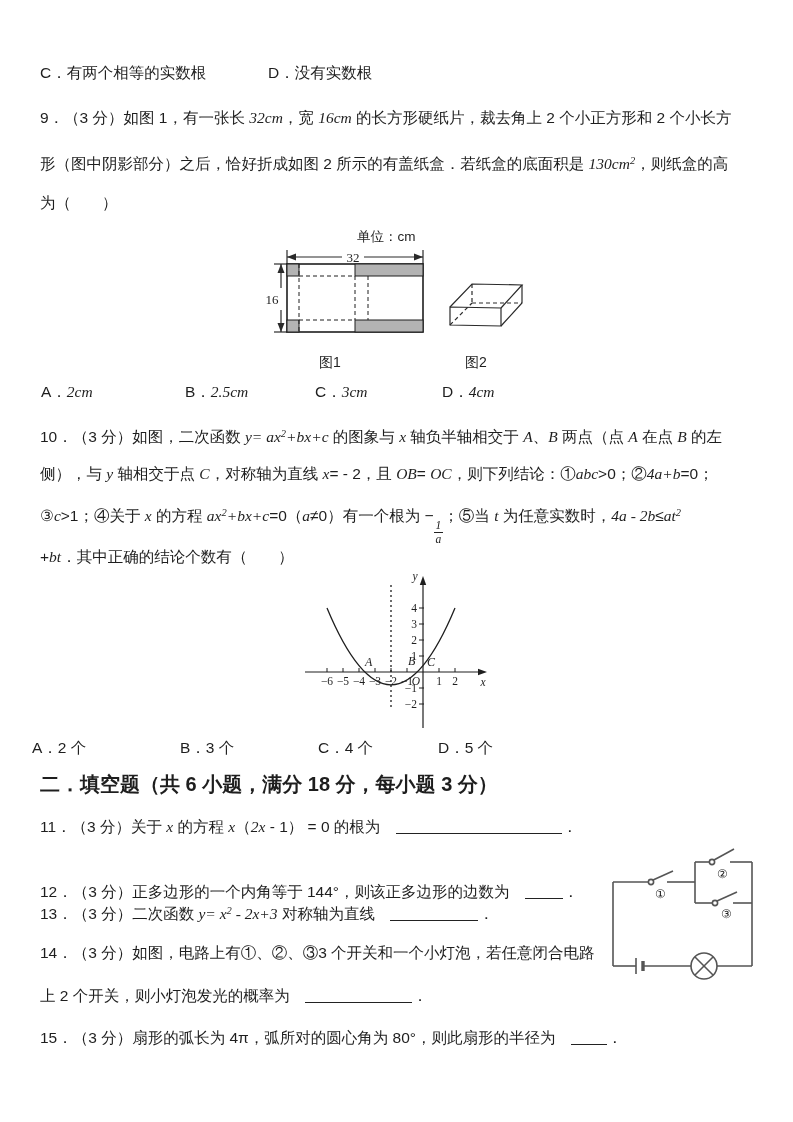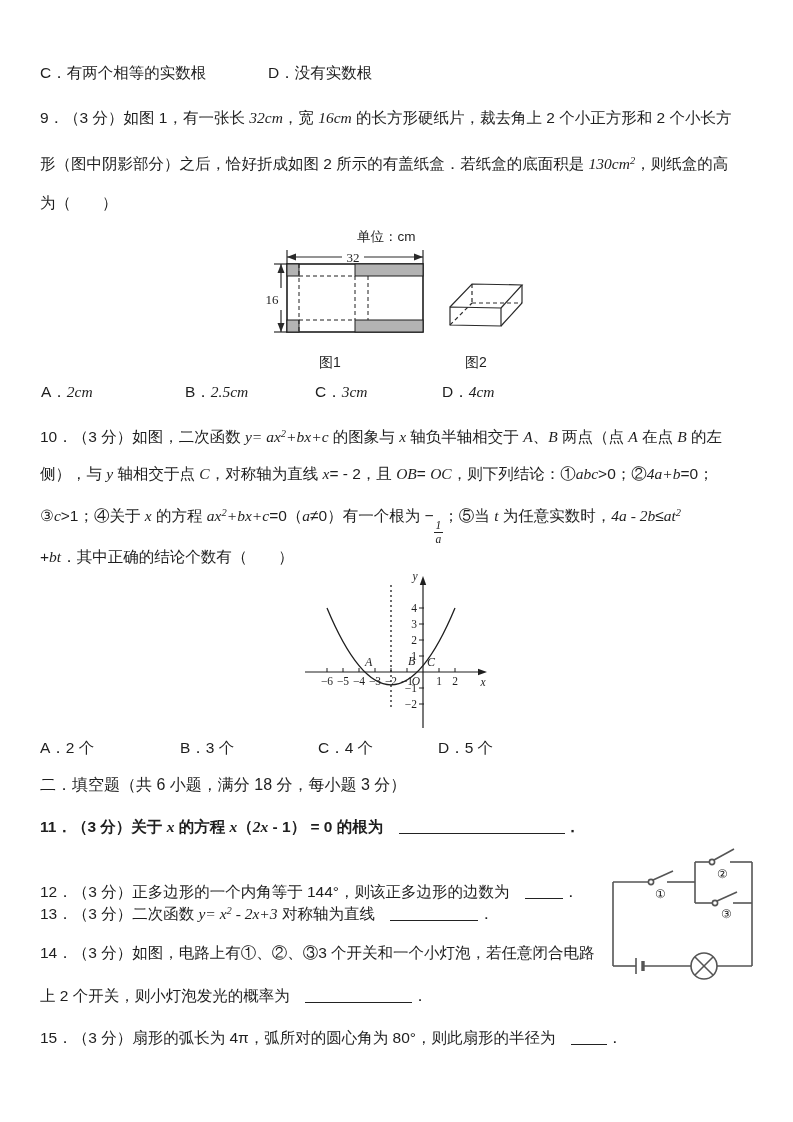--- a/index.html
+++ b/index.html
@@ -1,21 +1,21 @@
 <!DOCTYPE html>
 <html><head>
 <meta charset="utf-8">
 <title>数学试卷</title>
 <style>
   html,body{margin:0;padding:0;background:#e8e8e8;}
   #page{position:relative;width:793px;height:1122px;background:#ffffff;margin:0 auto;overflow:hidden;
         font-family:"Liberation Sans",sans-serif;color:#1e1e1e;}
   .tl{position:absolute;white-space:nowrap;font-size:15.5px;line-height:19px;}
   .c{font-family:"Liberation Sans",sans-serif;}
-  .b{font-family:"Liberation Sans",sans-serif;font-weight:400;font-size:16px;}
+  .b{font-family:"Liberation Sans",sans-serif;font-weight:700;font-size:20px;}
   .m{font-family:"Liberation Serif",serif;font-style:italic;margin-top:44px;}
   .sup{font-family:"Liberation Serif",serif;font-style:italic;font-size:10.5px;vertical-align:5px;}
   .blank{display:inline-block;border-bottom:1.5px solid #222;height:15px;vertical-align:-2px;}
   .frac{display:inline-flex;flex-direction:column;align-items:center;vertical-align:-8px;
         font-family:"Liberation Serif",serif;font-style:italic;font-size:11.5px;line-height:1.15;}
   .fn{border-bottom:1px solid #222;padding:0 2px;}
   .fd{padding:0 2px;}
   svg{position:absolute;overflow:visible;}
   svg text{font-family:"Liberation Sans",sans-serif;fill:#1e1e1e;}
   svg text.ser{font-family:"Liberation Serif",serif;}
@@ -36,26 +36,26 @@
       <div class="tl" style="left: 185px; top: 382px;"><span class="c">B．</span><span class="m">2.5cm</span></div>
       <div class="tl" style="left: 315px; top: 382px;"><span class="c">C．</span><span class="m">3cm</span></div>
       <div class="tl" style="left: 442px; top: 382px;"><span class="c">D．</span><span class="m">4cm</span></div>
       <div class="tl" style="left: 40px; top: 424px;"><span class="c">10．（3 分）如图，二次函数 </span><span class="m">y= ax</span><span class="sup">2</span><span class="m">+bx+c</span><span class="c"> 的图象与 </span><span class="m">x</span><span class="c"> 轴负半轴相交于 </span><span class="m">A</span><span class="c">、</span><span class="m">B</span><span class="c"> 两点（点 </span><span class="m">A</span><span class="c"> 在点 </span><span class="m">B</span><span class="c"> 的左</span></div>
       <div class="tl" style="left: 40px; top: 464px;"><span class="c">侧），与 </span><span class="m">y</span><span class="c"> 轴相交于点 </span><span class="m">C</span><span class="c">，对称轴为直线 </span><span class="m">x</span><span class="c">= - 2，且 </span><span class="m">OB</span><span class="c">= </span><span class="m">OC</span><span class="c">，则下列结论：①</span><span class="m">abc</span><span class="c">&gt;0；②</span><span class="m">4a+b</span><span class="c">=0；</span></div>
       <div class="tl" style="left: 40px; top: 503px;"><span class="c">③</span><span class="m">c</span><span class="c">&gt;1；④关于 </span><span class="m">x</span><span class="c"> 的方程 </span><span class="m">ax</span><span class="sup">2</span><span class="m">+bx+c</span><span class="c">=0（</span><span class="m">a</span><span class="c">≠0）有一个根为 −</span><span class="frac">
           <span class="fn">1</span>
           <span class="fd">a</span>
         </span><span class="c">；⑤当 </span><span class="m">t</span><span class="c"> 为任意实数时，</span><span class="m">4a - 2b</span><span class="c">≤</span><span class="m">at</span><span class="sup">2</span></div>
       <div class="tl" style="left: 40px; top: 547px;"><span class="c">+</span><span class="m">bt</span><span class="c">．其中正确的结论个数有（　　）</span></div>
-      <div class="tl" style="left: 40px; top: 738px;"><span class="c">A．2 个</span></div>
+      <div class="tl" style="left: 32px; top: 738px;"><span class="c">A．2 个</span></div>
       <div class="tl" style="left: 180px; top: 738px;"><span class="c">B．3 个</span></div>
       <div class="tl" style="left: 318px; top: 738px;"><span class="c">C．4 个</span></div>
       <div class="tl" style="left: 438px; top: 738px;"><span class="c">D．5 个</span></div>
       <div class="tl" style="left: 40px; top: 775px;"><span class="b">二．填空题（共 6 小题，满分 18 分，每小题 3 分）</span></div>
-      <div class="tl" style="left: 40px; top: 817px; font-weight: bold;"><span class="c">11．（3 分）关于 </span><span class="m">x</span><span class="c"> 的方程 </span><span class="m">x</span><span class="c">（</span><span class="m">2x</span><span class="c"> - 1） = 0 的根为　</span><span class="blank" style="width: 166px;"></span><span class="c">．</span></div>
+      <div class="tl" style="left: 40px; top: 817px;"><span class="c">11．（3 分）关于 </span><span class="m">x</span><span class="c"> 的方程 </span><span class="m">x</span><span class="c">（</span><span class="m">2x</span><span class="c"> - 1） = 0 的根为　</span><span class="blank" style="width: 166px;"></span><span class="c">．</span></div>
       <div class="tl" style="left: 40px; top: 858px; margin-top: 24px;"><span class="c">12．（3 分）正多边形的一个内角等于 144°，则该正多边形的边数为　</span><span class="blank" style="width: 38px;"></span><span class="c">．</span></div>
       <div class="tl" style="left: 40px; top: 901px;"><span class="c">13．（3 分）二次函数 </span><span class="m">y= x</span><span class="sup">2</span><span class="m"> - 2x+3</span><span class="c"> 对称轴为直线　</span><span class="blank" style="width: 88px;"></span><span class="c">．</span></div>
       <div class="tl" style="left: 40px; top: 943px;"><span class="c">14．（3 分）如图，电路上有①、②、③3 个开关和一个小灯泡，若任意闭合电路</span></div>
       <div class="tl" style="left: 40px; top: 986px;"><span class="c">上 2 个开关，则小灯泡发光的概率为　</span><span class="blank" style="width: 107px;"></span><span class="c">．</span></div>
       <div class="tl" style="left: 40px; top: 1028px; text-align: center;"><span class="c">15．（3 分）扇形的弧长为 4π，弧所对的圆心角为 80°，则此扇形的半径为　</span><span class="blank" style="width: 36px;"></span><span class="c">．</span></div>
     </div>
 
   <svg style="left:262px;top:222px;" width="292" height="156" viewBox="0 0 292 156">
     <g>
       <text x="95" y="19" font-size="13.5">单位：cm</text>

